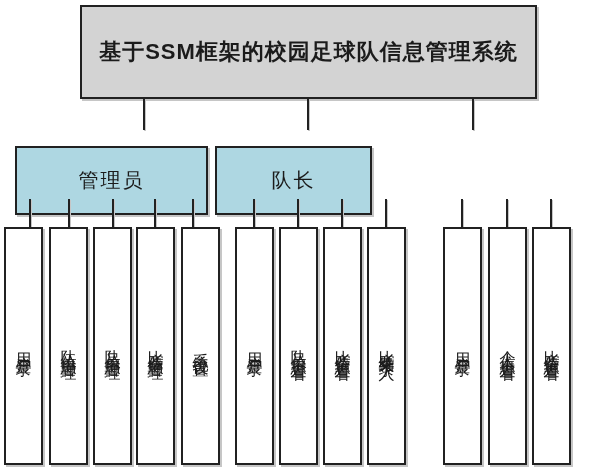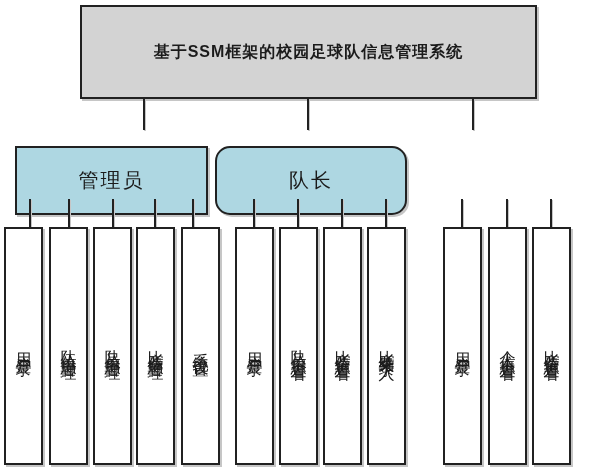--- a/index.html
+++ b/index.html
@@ -18,32 +18,32 @@
     box-shadow: 2px 2px 0 #c6c6c6;
     display: flex;
     align-items: center;
     justify-content: center;
     color: #1b1b1b;
     text-align: center;
   }
   .root {
     left: 80px; top: 5px; width: 457px; height: 94px;
     background: #d3d3d3;
-    font-size: 16px;
+    font-size: 22px;
     font-weight: bold;
     letter-spacing: 1px;
   }
   .branch {
     top: 146px; height: 69px;
     background: #aed7e2;
     font-size: 20px;
     letter-spacing: 2px;
   }
   .branch.b0 { left: 15px;  width: 193px; }
-  .branch.b1 { left: 215px; width: 192px; border-radius: 15px; }
+  .branch.b1 { left: 215px; width: 157px; }
   .branch.b2 { left: 411px; width: 191px; }
   .leaf {
     top: 227px; width: 39px; height: 238px;
     background: #ffffff;
     font-size: 16px;
   }
   .leaf .vtext {
     writing-mode: vertical-rl;
     text-orientation: upright;
     letter-spacing: 3px;

